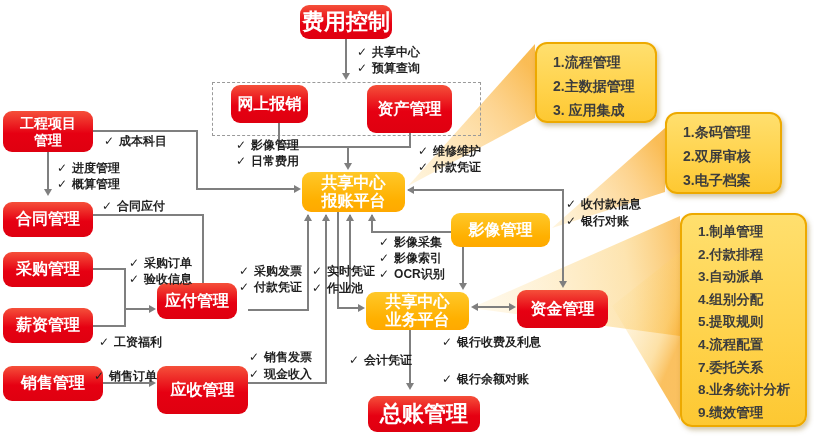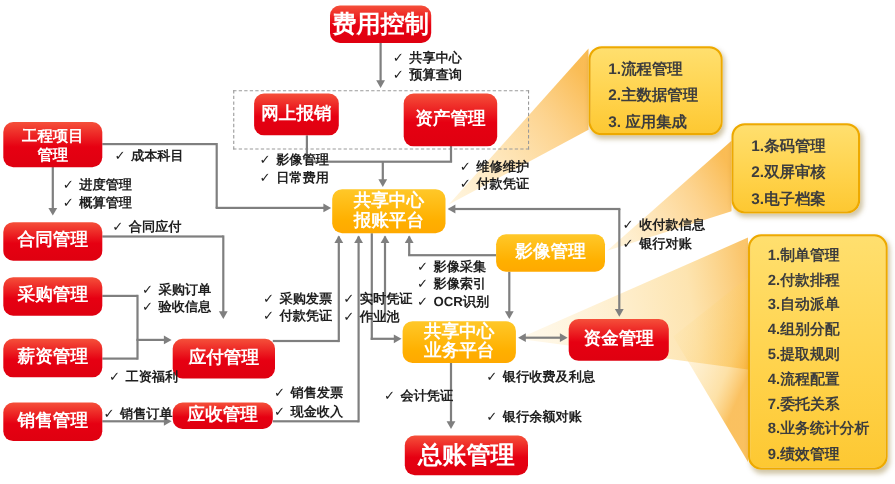--- a/index.html
+++ b/index.html
@@ -130,27 +130,27 @@
     </div>
   <div class="box red f16" style="left:3px;top:202px;width:90px;height:35px">
       <span>合同管理</span>
     </div>
   <div class="box red f16" style="left:3px;top:252px;width:90px;height:35px">
       <span>采购管理</span>
     </div>
   <div class="box red f16" style="left:3px;top:308px;width:90px;height:35px">
       <span>薪资管理</span>
     </div>
-  <div class="box red f16" style="left:3px;top:366px;width:90px;height:35px">
+  <div class="box red f16" style="left:3px;top:366px;width:100px;height:35px">
       <span>销售管理</span>
     </div>
-  <div class="box red f16" style="left:157px;top:308px;width:93px;height:36px">
+  <div class="box red f16" style="left:157px;top:283px;width:80px;height:36px">
       <span>应付管理</span>
     </div>
-  <div class="box red f16" style="left:157px;top:366px;width:91px;height:24px">
+  <div class="box red f16" style="left:157px;top:366px;width:91px;height:48px">
       <span>应收管理</span>
     </div>
   <div class="box yellow f16" style="left:302px;top:172px;width:103px;height:40px">
       <span>
         <span style="display:block">共享中心</span>
         <span style="display:block">报账平台</span>
       </span>
     </div>
   <div class="box yellow f16" style="left:366px;top:292px;width:103px;height:38px">
       <span>

